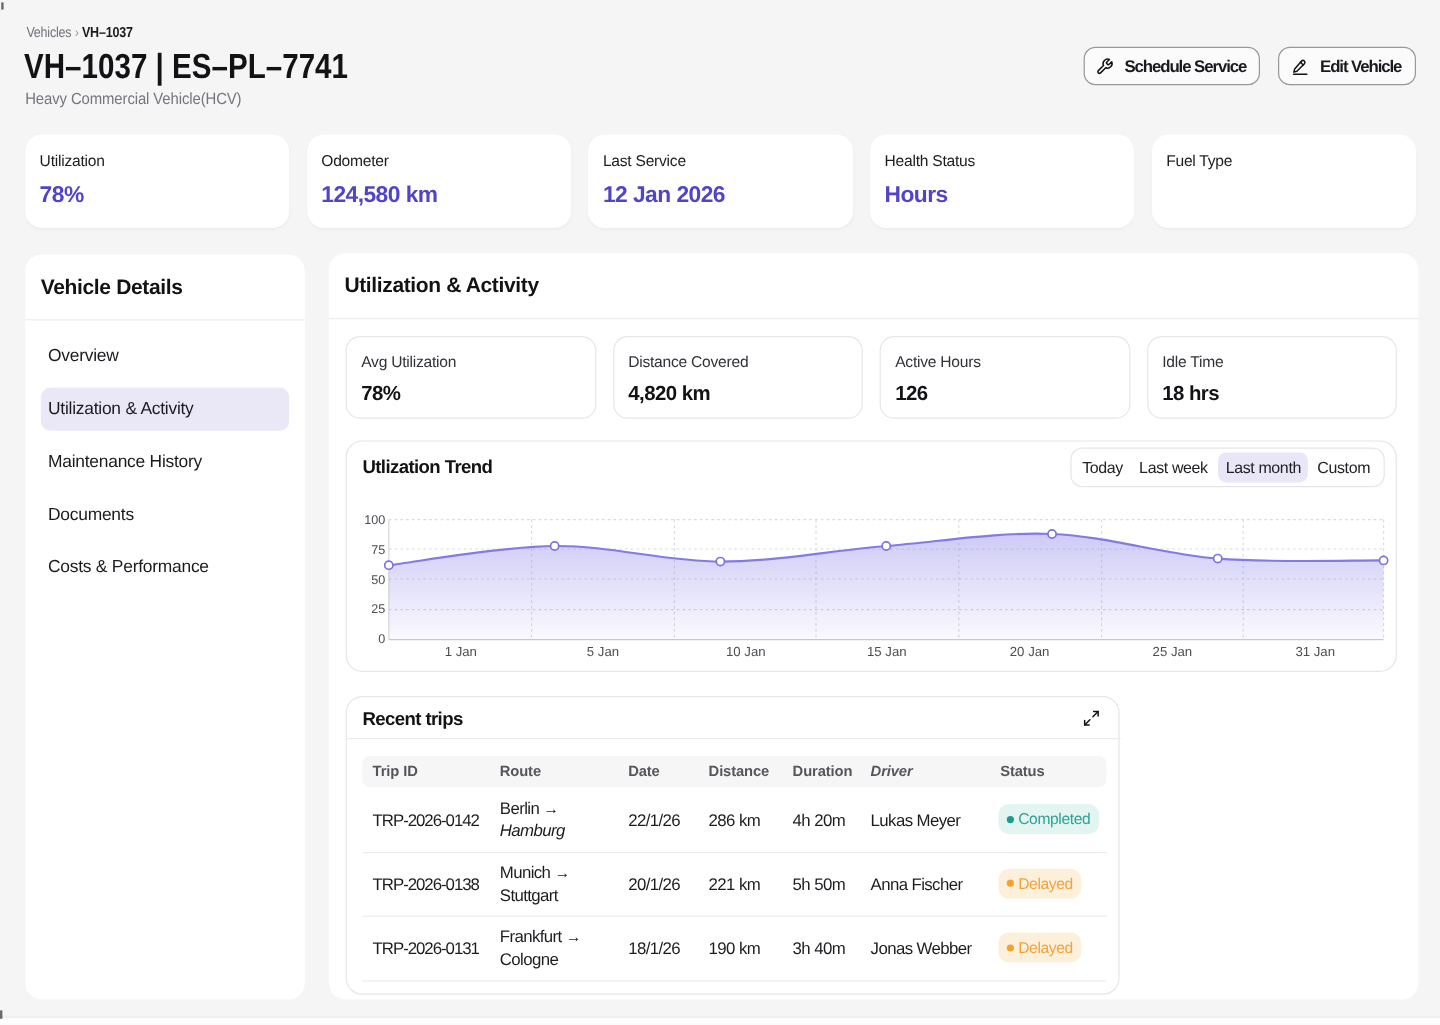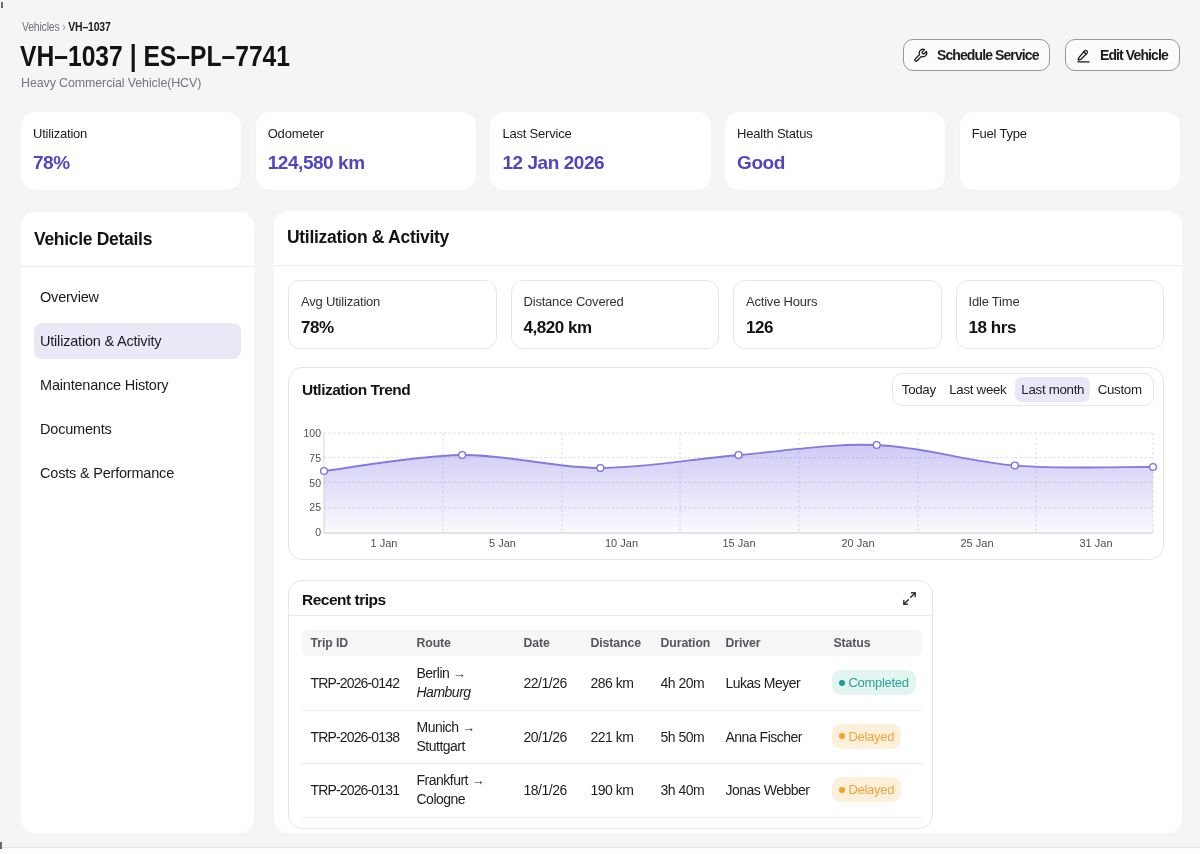--- a/index.html
+++ b/index.html
@@ -127,21 +127,21 @@
     <div class="scard">
       <div class="lbl">Odometer</div>
       <div class="val">124,580 km</div>
     </div>
     <div class="scard">
       <div class="lbl">Last Service</div>
       <div class="val">12 Jan 2026</div>
     </div>
     <div class="scard">
       <div class="lbl">Health Status</div>
-      <div class="val">Good</div>
+      <div class="val">Hours</div>
     </div>
     <div class="scard">
       <div class="lbl">Fuel Type</div>
     </div>
   </div>
 
   <div class="abs card" id="side">
     <h2>Vehicle Details</h2>
     <div class="div"></div>
     <div class="nav">
@@ -254,21 +254,21 @@
         <line x1="3" y1="21" x2="10" y2="14"></line>
       </svg>
       <div id="tdiv"></div>
 
       <div class="thead">
         <div class="hc" style="left:9px;">Trip ID</div>
         <div class="hc" style="left:115px;">Route</div>
         <div class="hc" style="left:222px;">Date</div>
         <div class="hc" style="left:289px;">Distance</div>
         <div class="hc" style="left:359px;">Duration</div>
-        <div class="hc" style="left:424px;">Driver</div>
+        <div class="hc" style="left:424px;font-style:italic;">Driver</div>
         <div class="hc" style="left:532px;">Status</div>
       </div>
 
       <div class="trow" style="top:75px;text-align:center;">
         <div class="c cid" style="left:9px;top:19px;">TRP-2026-0142</div>
         <div class="c" style="left:115px;top:9px;">Berlin <span style="font-size:13px">→</span></div>
         <div class="c" style="left:115px;top:28px;font-style:italic;">Hamburg</div>
         <div class="c" style="left:222px;top:19px;">22/1/26</div>
         <div class="c" style="left:289px;top:19px;">286 km</div>
         <div class="c" style="left:359px;top:19px;">4h 20m</div>

